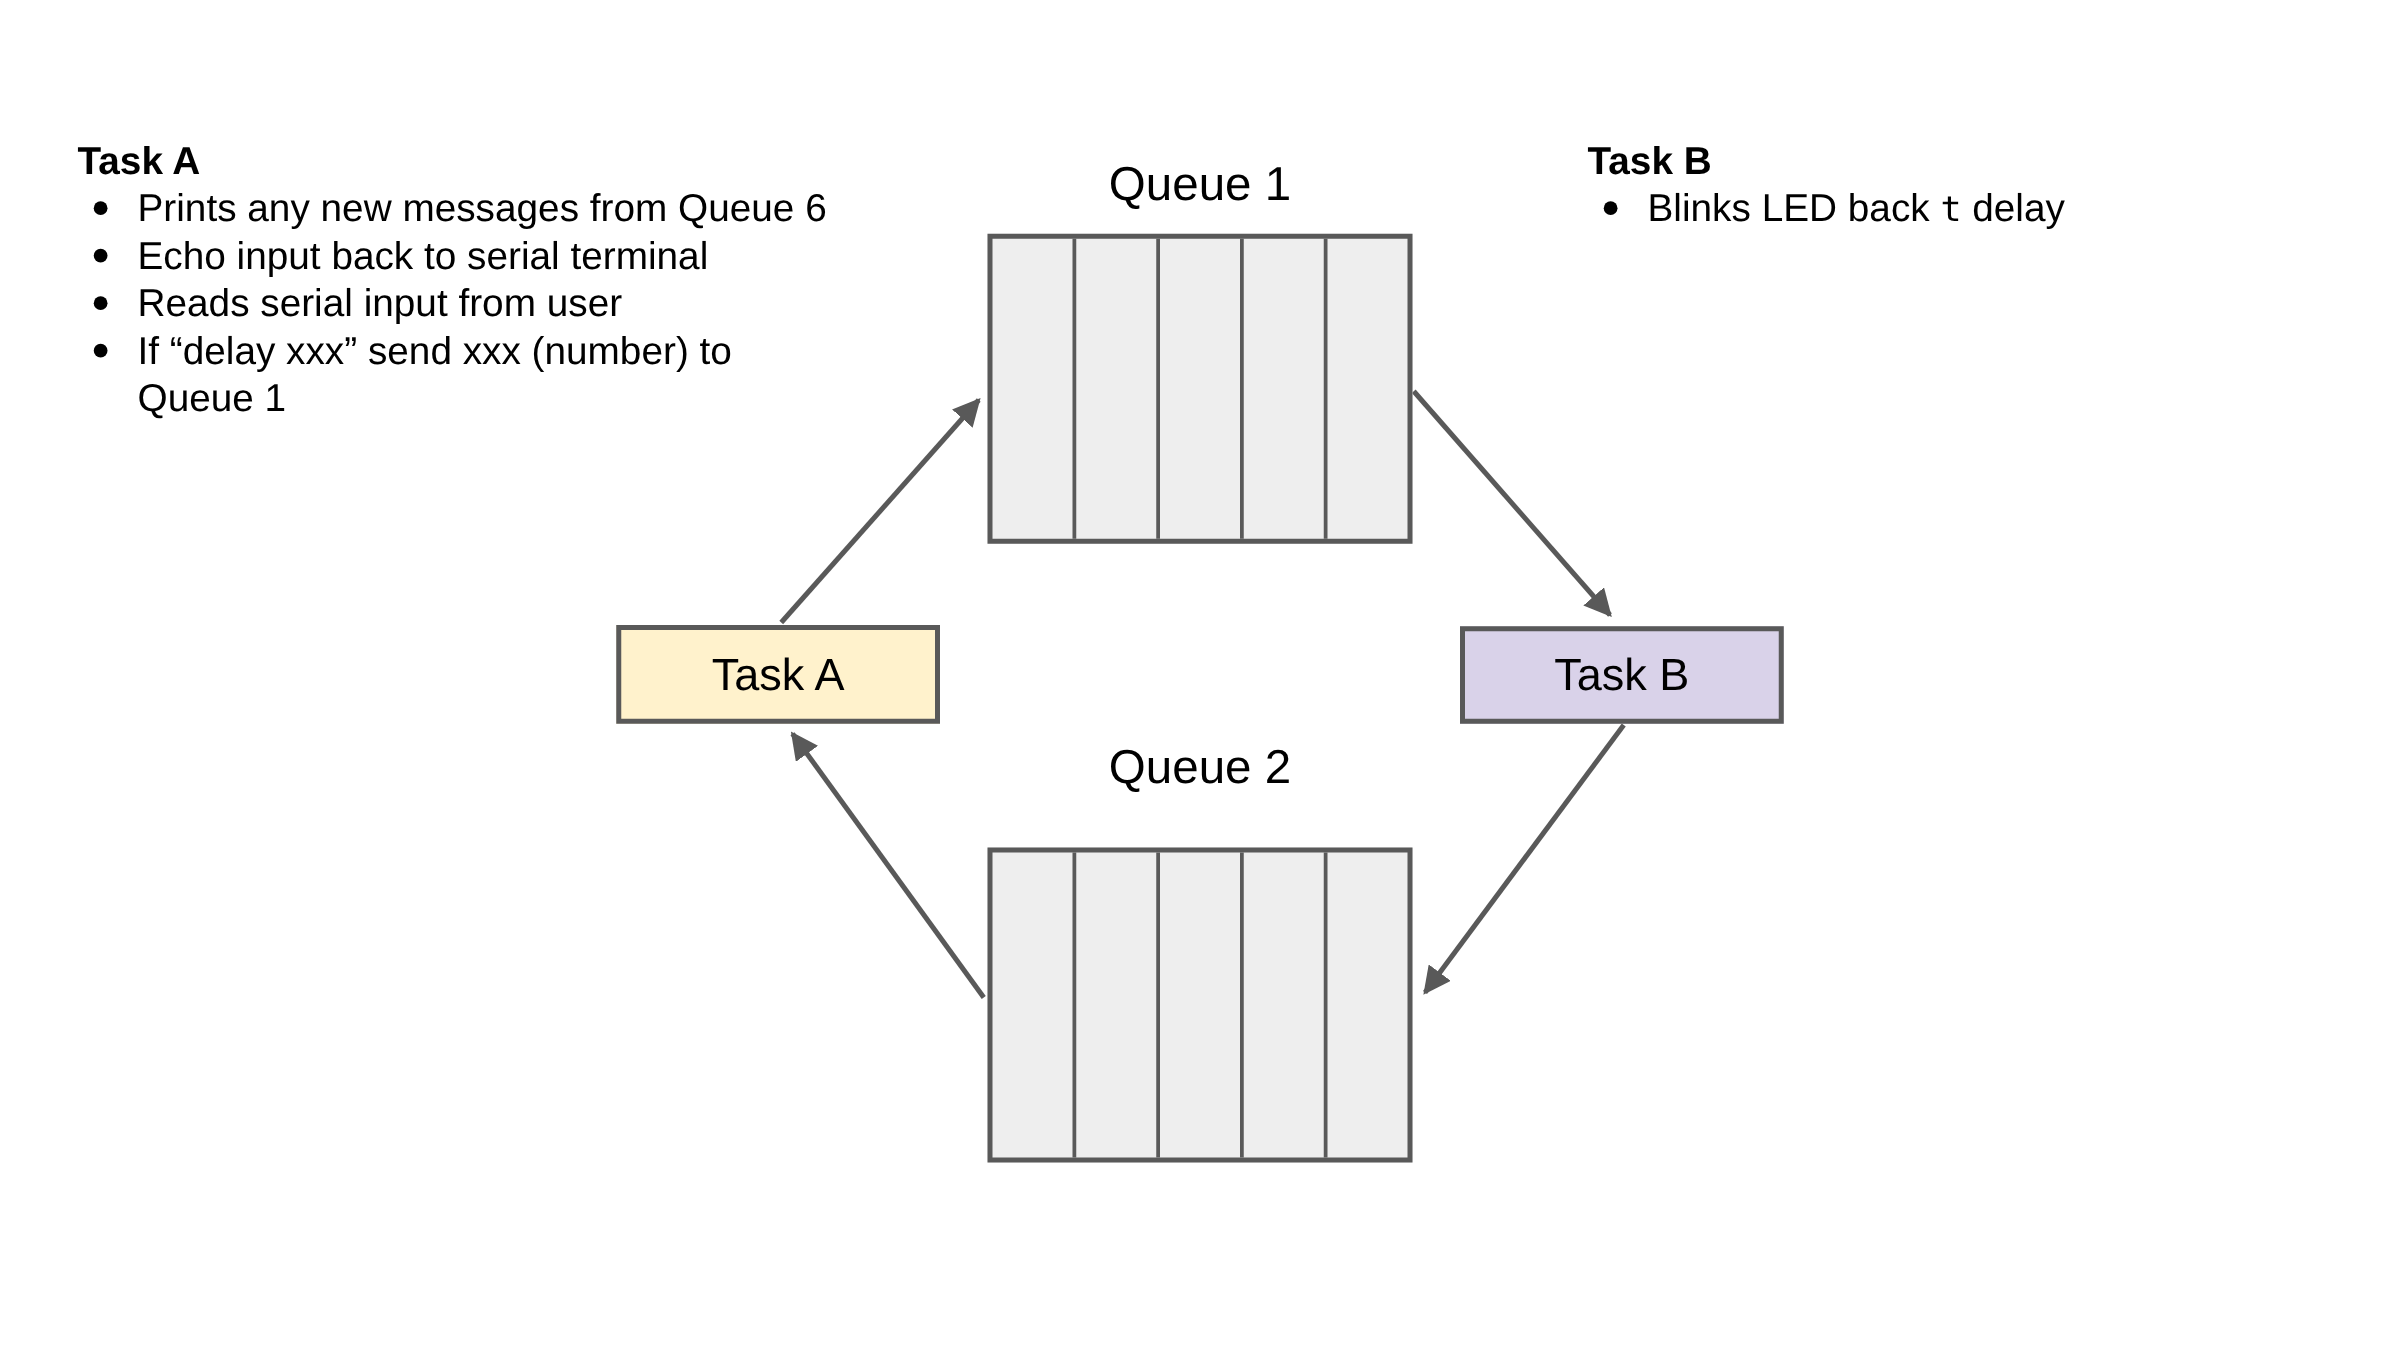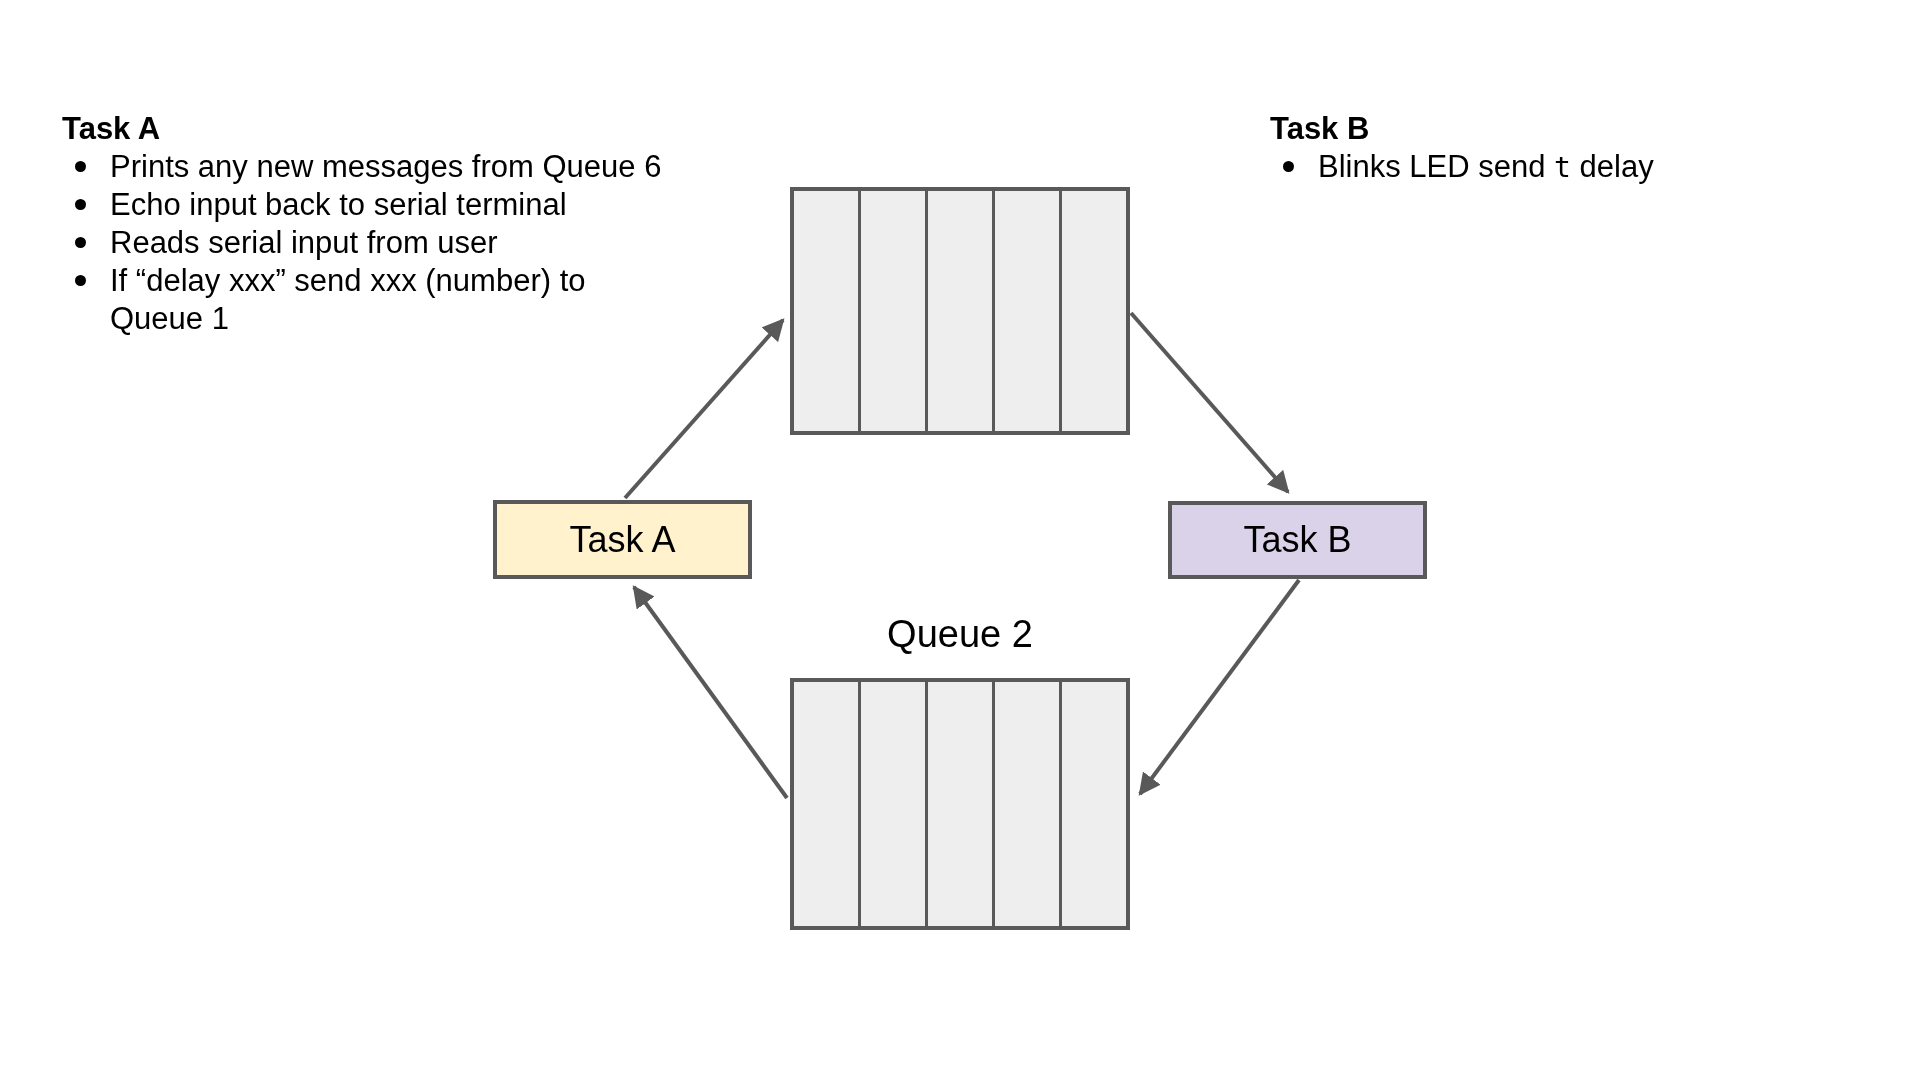--- a/index.html
+++ b/index.html
@@ -25,21 +25,21 @@
   .notes-b{left:1270px;top:110px;width:568px;}
   .notes h2{font-size:31px;line-height:38px;font-weight:bold;}
   .notes ul{list-style:none;}
   .notes li{position:relative;padding-left:48px;}
   .notes li::before{content:"";position:absolute;left:13px;top:13px;width:11px;height:11px;border-radius:50%;background:var(--text);}
   .notes code{font-family:"DejaVu Sans Mono", monospace;font-size:28px;}
 
   
   .queue-label{position:absolute;left:790px;width:340px;text-align:center;font-size:38px;line-height:44px;}
   .q1-label{top:126px;}
-  .q2-label{top:612px;}
+  .q2-label{top:592px;}
 
   
   .queue-box{position:absolute;display:flex;background:var(--queue-fill);border:4px solid var(--outline);}
   .q1-box{left:790px;top:187px;width:340px;height:248px;}
   .q2-box{left:790px;top:678px;width:340px;height:252px;}
   .queue-slot{flex:1;}
   .queue-slot + .queue-slot{border-left:3px solid var(--outline);}
 
   
   .task-node{position:absolute;display:flex;align-items:center;justify-content:center;border:4px solid var(--outline);font-size:36px;}
@@ -78,25 +78,26 @@
       <li>
         <span>If “delay xxx” send xxx (number) to Queue 1</span>
       </li>
     </ul>
   </section>
 
   <section class="notes notes-b">
     <h2>Task B</h2>
     <ul>
       <li>
-        <span>Blinks LED send </span><code>t</code><span> delay</span>
+        <span>Blinks LED back </span><code>t</code><span> delay</span>
       </li>
     </ul>
   </section>
 
+  <div class="queue-label q1-label">Queue 1</div>
   <div class="queue-box q1-box">
     <div class="queue-slot"></div>
   <div class="queue-slot"></div>
       <div class="queue-slot"></div>
       <div class="queue-slot"></div>
       <div class="queue-slot"></div>
     </div>
 
   <div class="queue-label q2-label">Queue 2</div>
   <div class="queue-box q2-box">

